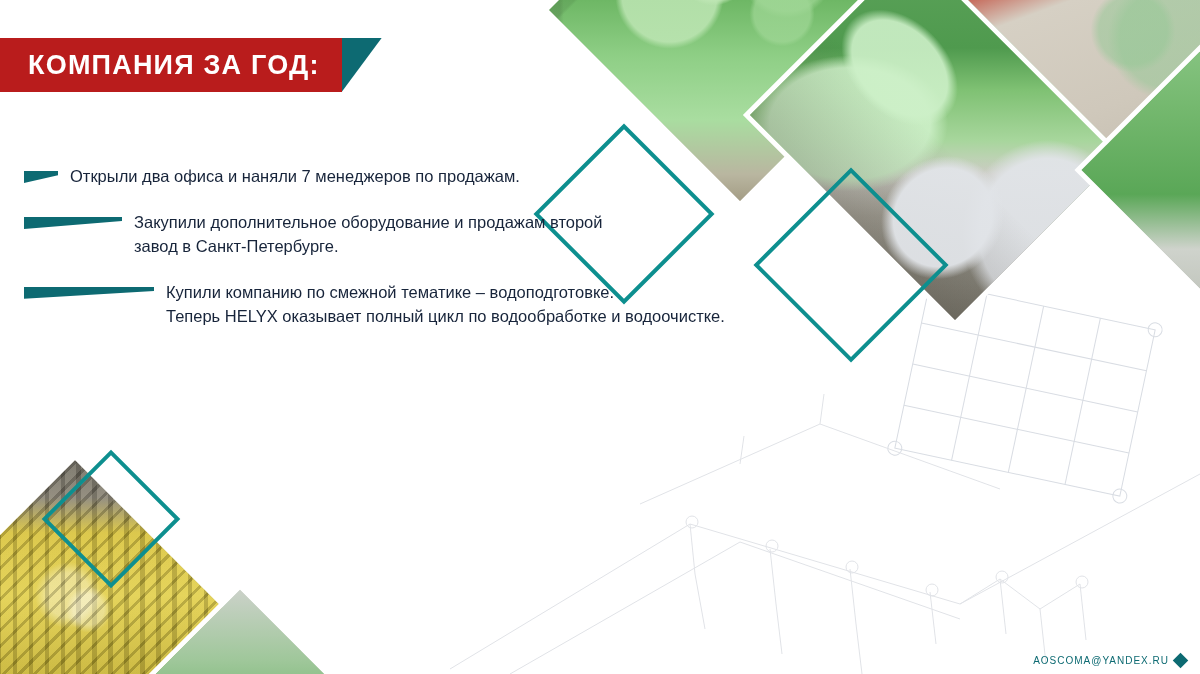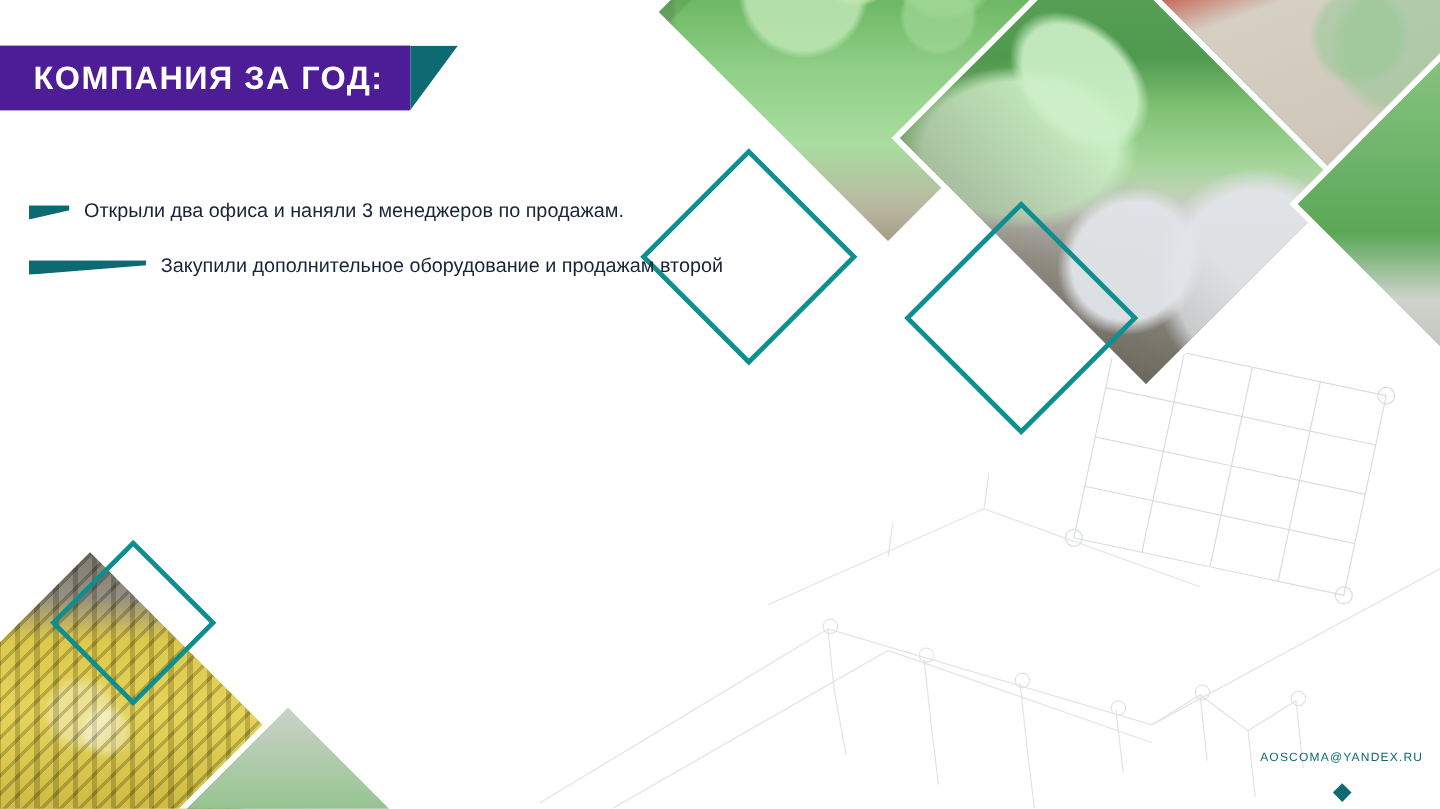--- a/index.html
+++ b/index.html
@@ -38,21 +38,21 @@
   
   .title-wrap {
     position: absolute;
     left: 0;
     top: 38px;
     height: 54px;
     display: flex;
     align-items: stretch;
   }
   .title-bar {
-    background: #4c1d95;
+    background: #b91c1c;
     display: flex;
     align-items: center;
     padding: 0 22px 0 28px;
     height: 54px;
   }
   .title-bar .title-text {
     color: #ffffff;
     font-size: 27px;
     font-weight: bold;
     letter-spacing: 1.2px;
@@ -183,22 +183,21 @@
     background: transparent;
   }
 
   
   .footer-mail {
     position: absolute;
     right: 14px;
     bottom: 8px;
     display: flex;
     align-items: center;
-    gap: 18px;
-    flex-direction: column;
+    gap: 6px;
   }
   .footer-mail .mail-text {
     color: #0d6a72;
     font-size: 10px;
     letter-spacing: 1px;
     font-family: "Liberation Sans", sans-serif;
   }
   .mail-square {
     width: 11px;
     height: 11px;
@@ -285,32 +284,40 @@
       <span class="title-text">КОМПАНИЯ ЗА ГОД:</span>
     </div>
     <div class="title-tail"></div>
   </div>
 
   <div class="bullets">
 
     <div class="bullet-row">
       <span class="bullet-mark b-w1"></span>
       <span class="bullet-text">
-        <span>Открыли два офиса и наняли 3 менеджеров по продажам.</span>
+        <span>Открыли два офиса и наняли 7 менеджеров по продажам.</span>
       </span>
     </div>
 
 
     <div class="bullet-row">
       <span class="bullet-mark b-w3"></span>
       <span class="bullet-text">
         <span>Закупили дополнительное оборудование и продажам второй</span>
+        <span class="l2">завод в Санкт-Петербурге.</span>
       </span>
     </div>
 
+    <div class="bullet-row">
+      <span class="bullet-mark b-w4"></span>
+      <span class="bullet-text">
+        <span>Купили компанию по смежной тематике – водоподготовке.</span>
+        <span class="l2">Теперь HELYX оказывает полный цикл по водообработке и водоочистке.</span>
+      </span>
+    </div>
 
   </div>
 
   <div class="footer-mail">
     <span class="mail-text">AOSCOMA@YANDEX.RU</span>
     <span class="mail-square"></span>
   </div>
 
 </div>
 

